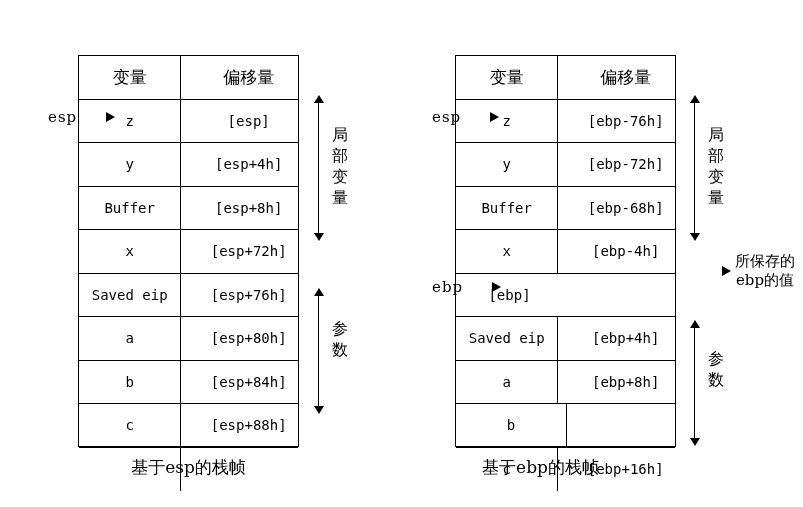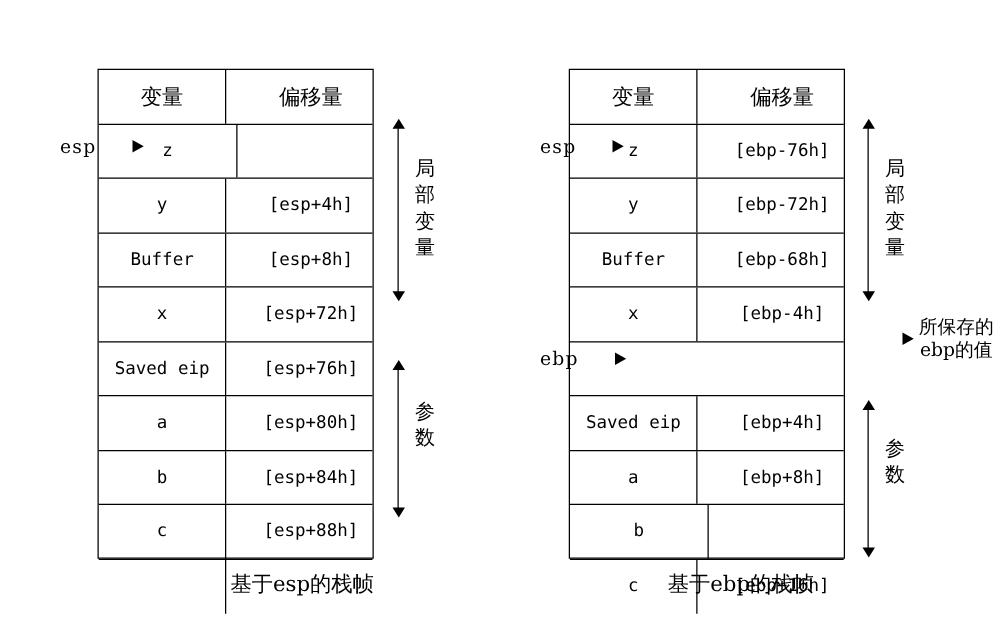--- a/index.html
+++ b/index.html
@@ -189,21 +189,21 @@
     line-height: 1.25;
     text-align: center;
     white-space: pre-line;
   }
 
   
   .caption {
     position: absolute;
     font-family: "DejaVu Serif", "Liberation Serif", serif;
     font-size: 17px;
-    text-align: right;
+    text-align: center;
     white-space: nowrap;
   }
   #cap-esp { left: 78px;  top: 456px; width: 221px; }
   #cap-ebp { left: 430px; top: 456px; width: 221px; }
 </style>
 </head>
 <body>
 
 <div class="diagram">
 
@@ -215,20 +215,21 @@
     </span>
   </div>
 
   <div class="frame" id="frame-esp">
     <div class="row">
       <div class="cell var head">变量</div>
       <div class="cell off head">偏移量</div>
     </div>
     <div class="row">
       <div class="cell var mono">z</div>
+      <div class="cell off mono">[esp]</div>
     </div>
     <div class="row">
       <div class="cell var mono">y</div>
       <div class="cell off mono">[esp+4h]</div>
     </div>
     <div class="row">
       <div class="cell var mono">Buffer</div>
       <div class="cell off mono">[esp+8h]</div>
     </div>
     <div class="row">
@@ -308,20 +309,21 @@
     </div>
     <div class="row">
       <div class="cell var mono">Buffer</div>
       <div class="cell off mono">[ebp-68h]</div>
     </div>
     <div class="row">
       <div class="cell var mono">x</div>
       <div class="cell off mono">[ebp-4h]</div>
     </div>
     <div class="row">
+      <div class="cell off mono">[ebp]</div>
     </div>
     <div class="row">
       <div class="cell var mono">Saved eip</div>
       <div class="cell off mono">[ebp+4h]</div>
     </div>
     <div class="row">
       <div class="cell var mono">a</div>
       <div class="cell off mono">[ebp+8h]</div>
     </div>
     <div class="row">

